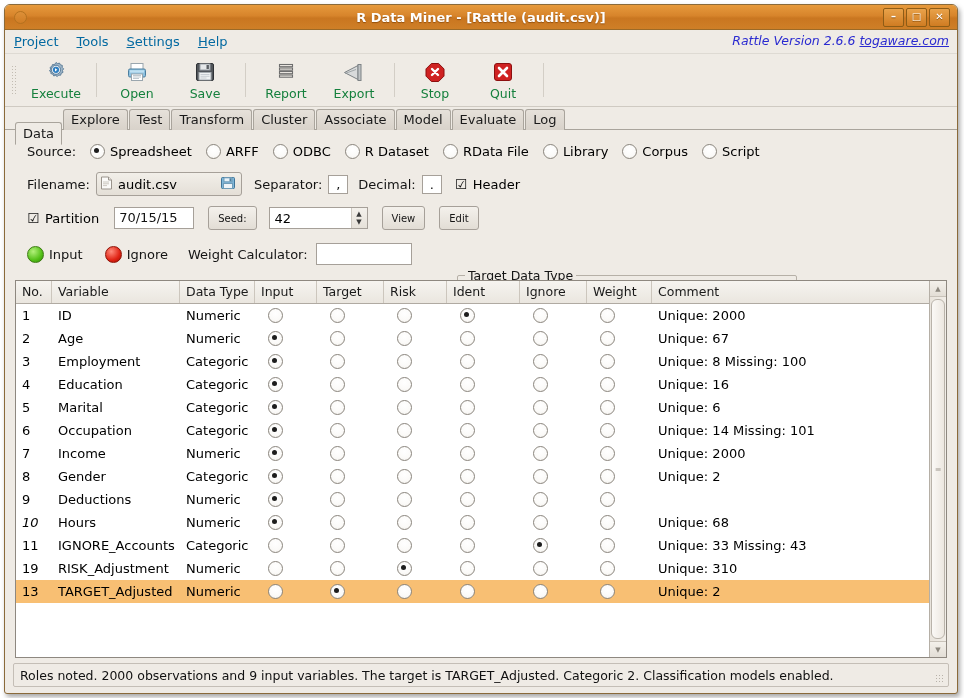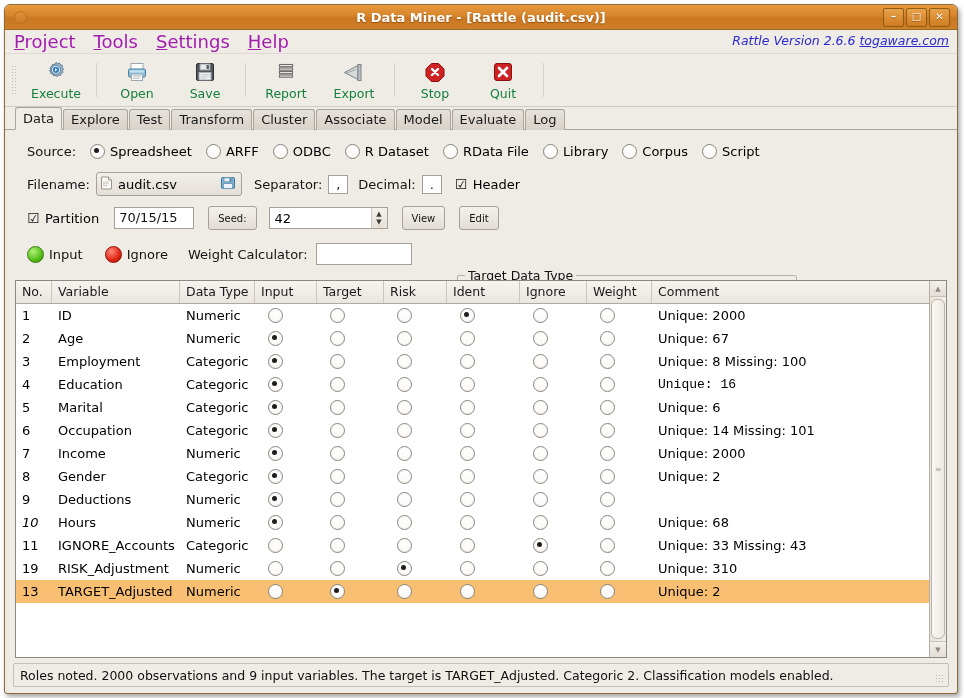--- a/index.html
+++ b/index.html
@@ -86,22 +86,22 @@
     height: 23px;
     background: #efebe5;
     display: flex;
     align-items: center;
     border-bottom: 1px solid #dedad3;
     position: relative;
     flex: none;
   }
   .menu-item {
     padding: 2px 9px;
-    font-size: 18px;
-    color: #a21caf;
+    font-size: 13px;
+    color: #0369a1;
     text-align: center;
   }
   .menu-item u { text-decoration: underline; }
   #version-label {
     position: absolute;
     right: 8px;
     top: 3px;
     font-size: 12.5px;
     font-style: italic;
     color: #2a2ad0;
@@ -173,21 +173,21 @@
     border-bottom: none;
     border-radius: 3px 3px 0 0;
     background: linear-gradient(to bottom, #e6e1da, #d8d2ca);
     color: #1a1a1a;
     position: relative;
     top: 1px;
   }
   .tab.active {
     background: #efebe5;
     border-bottom: 1px solid #efebe5;
-    top: 1px;
+    top: 16px;
     height: 21px;
     line-height: 21px;
   }
 
   
   #formarea {
     padding: 9px 0 0 0;
     background: #efebe5;
     flex: none;
   }
@@ -295,21 +295,21 @@
   .sep-entry {
     width: 20px;
     justify-content: center;
     padding: 0;
   }
 
   .spin {
     border: 1px solid #a6a099;
     background: #ffffff;
     height: 22px;
-    width: 119px;
+    width: 99px;
     display: flex;
     align-items: center;
     box-sizing: border-box;
   }
   .spin .val { flex: 1; padding-left: 5px; font-size: 13px; }
   .spin .arrows {
     width: 15px;
     height: 100%;
     border-left: 1px solid #cdc8c0;
     display: flex;
@@ -817,21 +817,21 @@
           </div>
           <div class="td radio-cell" style="width: 73px;">
             <span class="radio"></span>
           </div>
           <div class="td radio-cell" style="width: 67px;">
             <span class="radio"></span>
           </div>
           <div class="td radio-cell" style="width: 65px;">
             <span class="radio"></span>
           </div>
-          <div class="td" style="flex: 1 1 0%; font-family: Liberation Mono, monospace;">Unique: 16</div>
+          <div class="td" style="flex: 1 1 0%;">Unique: 16</div>
         </div>
         <div class="trow">
           <div class="td" style="width: 36px;">5</div>
           <div class="td" style="width: 128px;">Marital</div>
           <div class="td" style="width: 75px;">Categoric</div>
           <div class="td radio-cell" style="width: 62px;">
             <span class="radio on"></span>
           </div>
           <div class="td radio-cell" style="width: 67px;">
             <span class="radio"></span>

